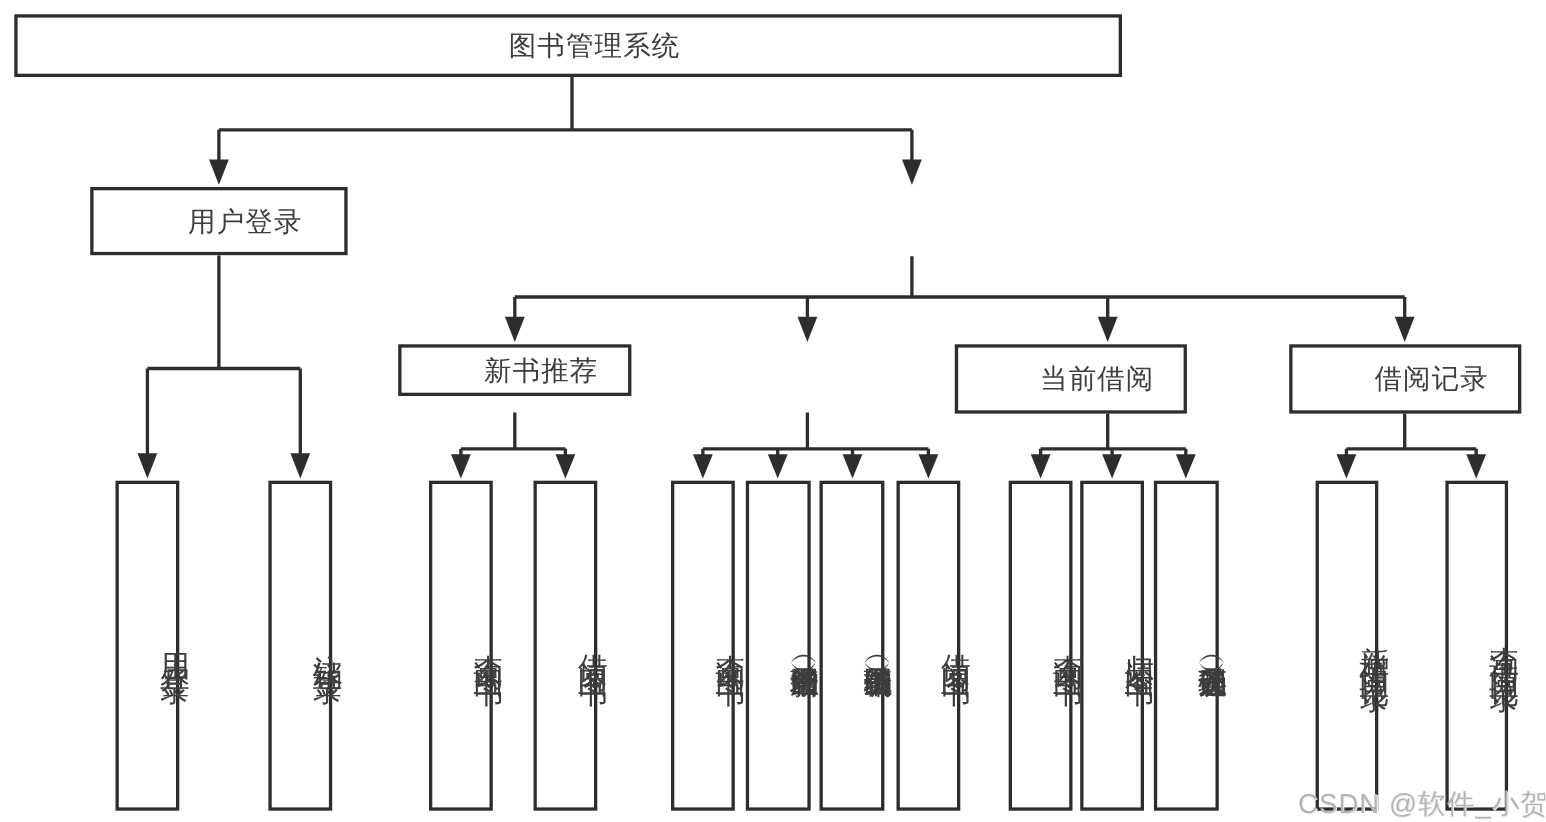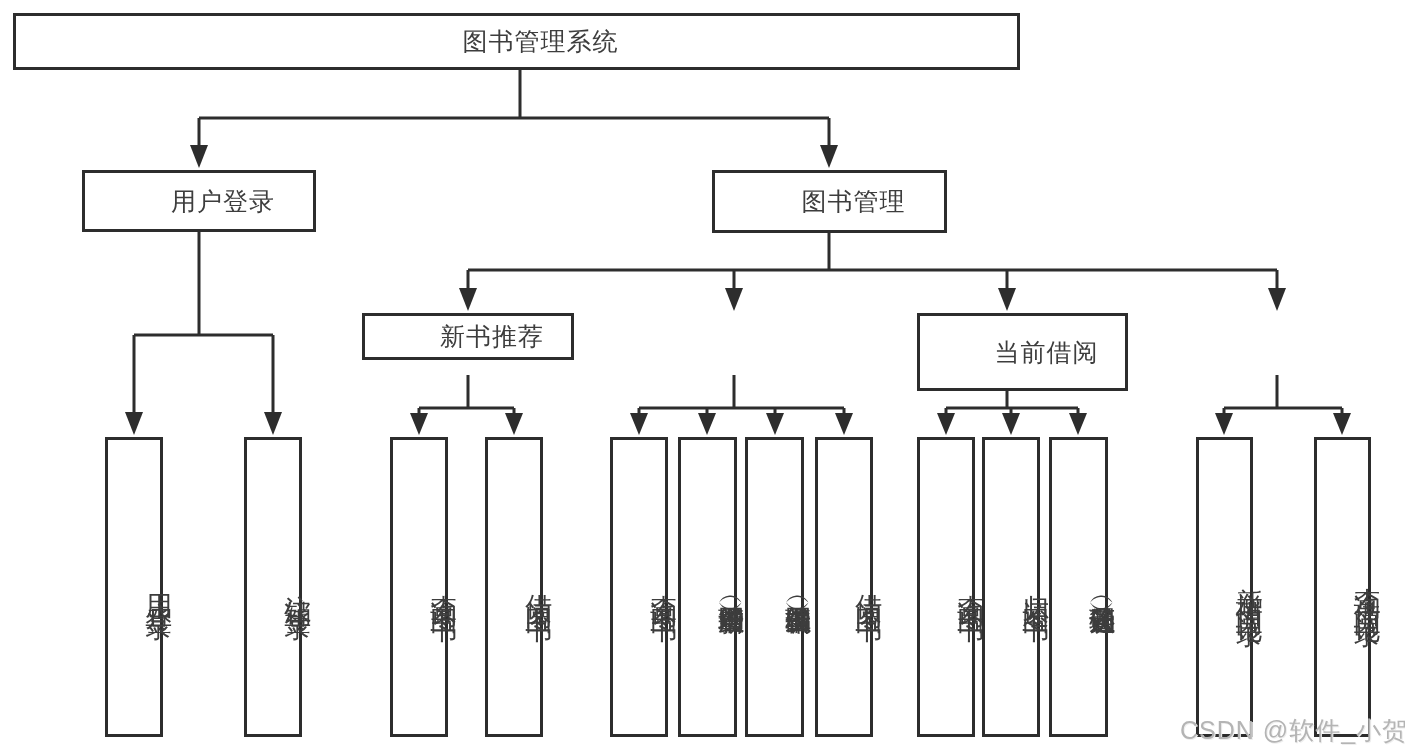--- a/index.html
+++ b/index.html
@@ -94,29 +94,29 @@
     </g>
   </svg>
 
   <div class="box hbox" style="left:13px;top:13px;width:1007px;height:57px">
     <span class="lbl">图书管理系统</span>
   </div>
 
   <div class="box hbox" style="left:82px;top:170px;width:234px;height:62px">
     <span class="lbl">用户登录</span>
   </div>
-  <div class="box hbox" style="left:712px;top:170px;width:235px;height:63px">
-    <span class="lbl">图书管理</span>
-  </div>
 
   <div class="box hbox" style="left:362px;top:313px;width:212px;height:47px">
     <span class="lbl">新书推荐</span>
   </div>
-  <div class="box hbox" style="left:917px;top:313px;width:211px;height:78px">
+  <div class="box hbox" style="left:868px;top:313px;width:211px;height:63px">
     <span class="lbl">当前借阅</span>
+  </div>
+  <div class="box hbox" style="left:1172px;top:313px;width:211px;height:63px">
+    <span class="lbl">借阅记录</span>
   </div>
 
   <div class="box vbox" style="left:105px;top:437px;width:58px;height:300px">
     <span class="lbl">用户登录</span>
   </div>
   <div class="box vbox" style="left:244px;top:437px;width:58px;height:300px">
     <span class="lbl">注销登录</span>
   </div>
 
   <div class="box vbox" style="left:390px;top:437px;width:58px;height:300px">

